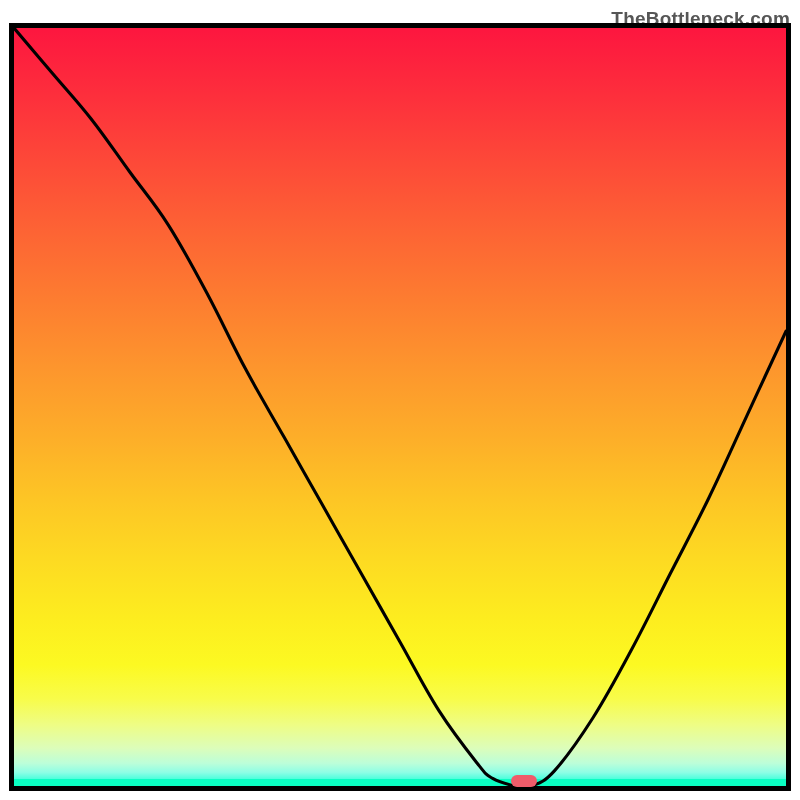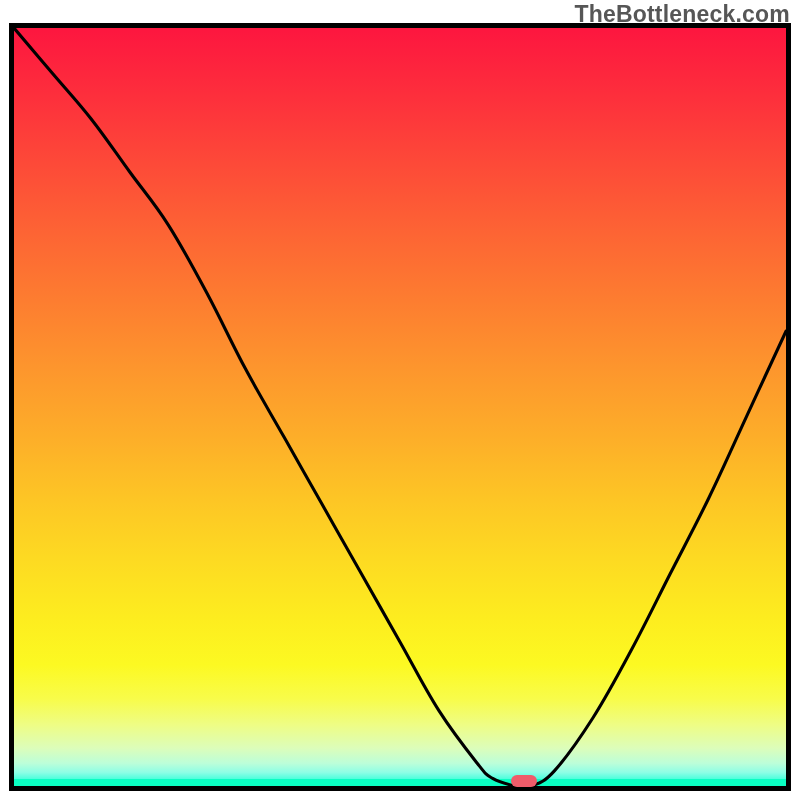--- a/index.html
+++ b/index.html
@@ -15,23 +15,23 @@
     position: absolute;
     left: 9px;
     top: 23px;
     width: 782px;
     height: 768px;
     border: 5px solid #000000;
     box-sizing: border-box;
   }
   .attribution {
     position: absolute;
-    top: 1px;
+    top: 8px;
     right: 10px;
-    font-size: 23px;
+    font-size: 19px;
     font-weight: 600;
     color: #565656;
     letter-spacing: 0.2px;
   }
   .plot-area {
     position: absolute;
     left: 0;
     top: 0;
     width: 100%;
     height: 100%;

